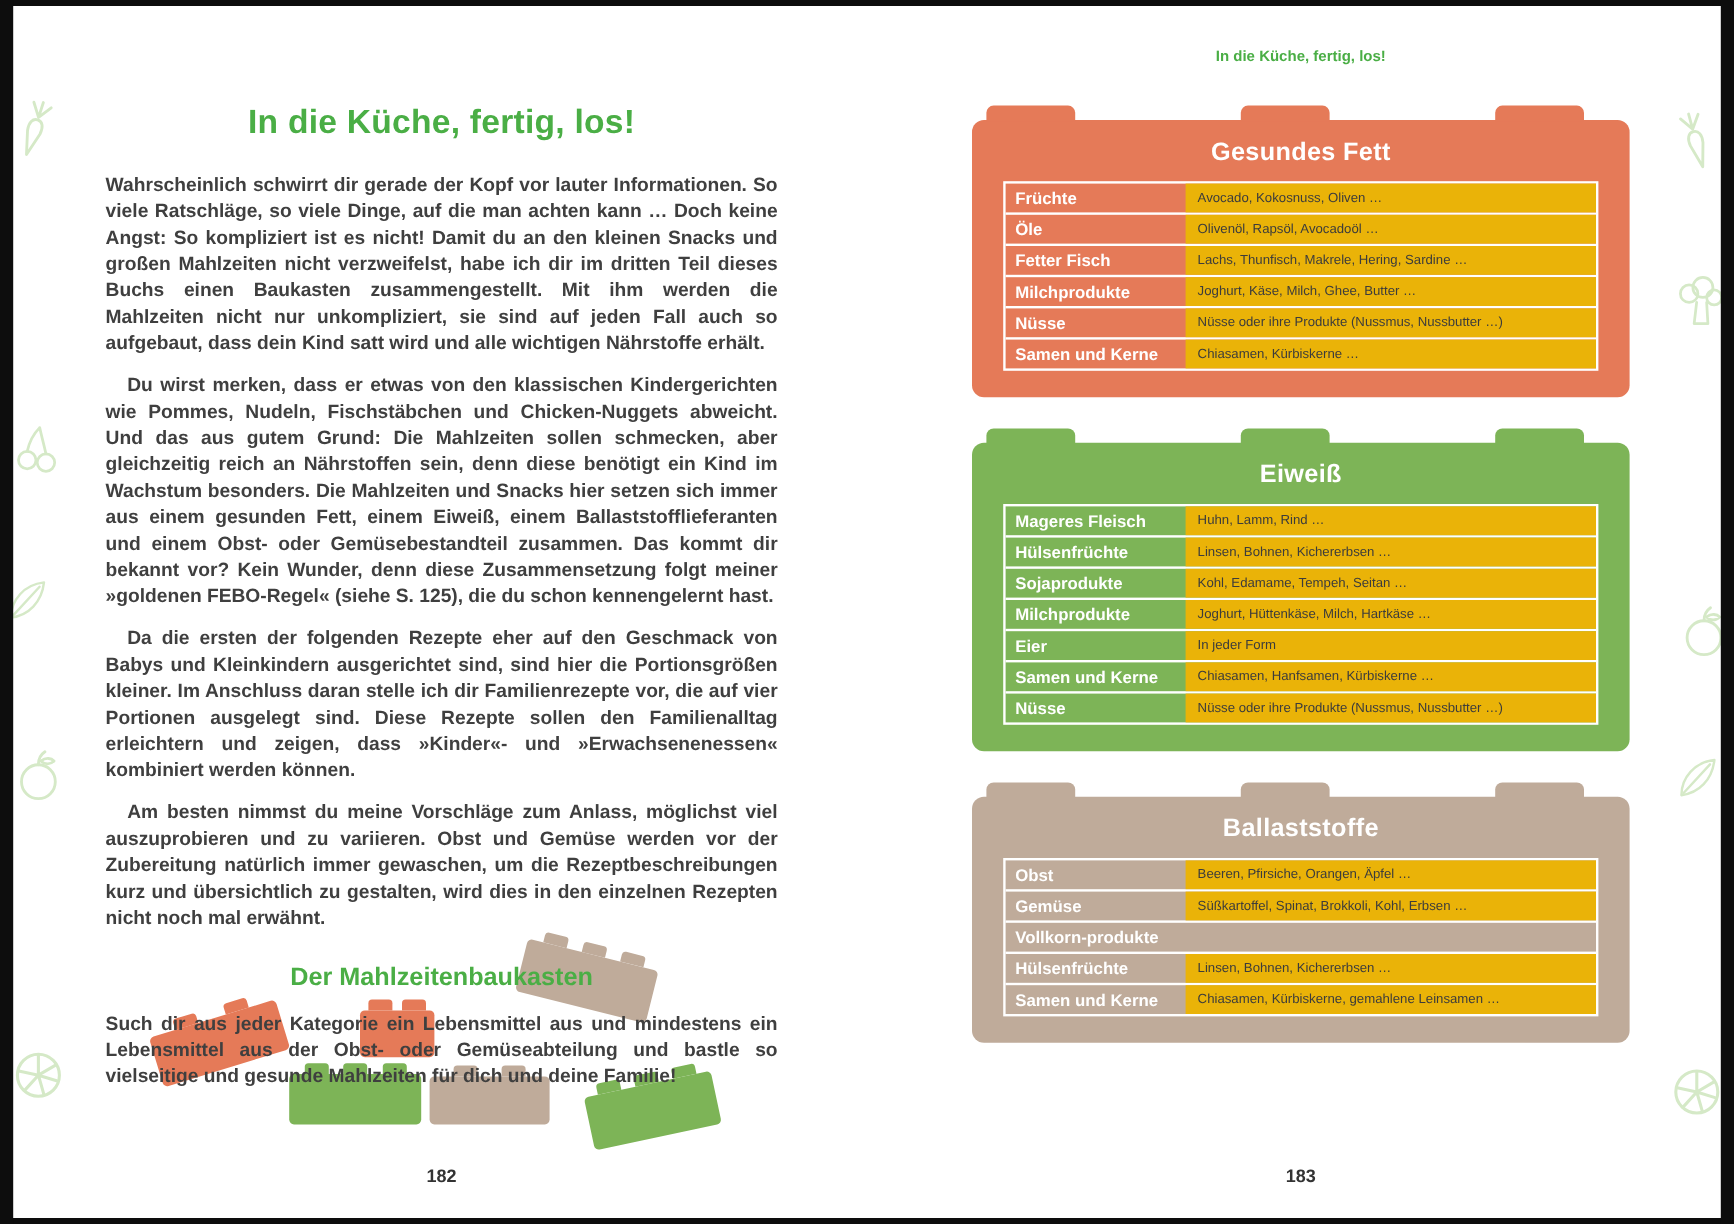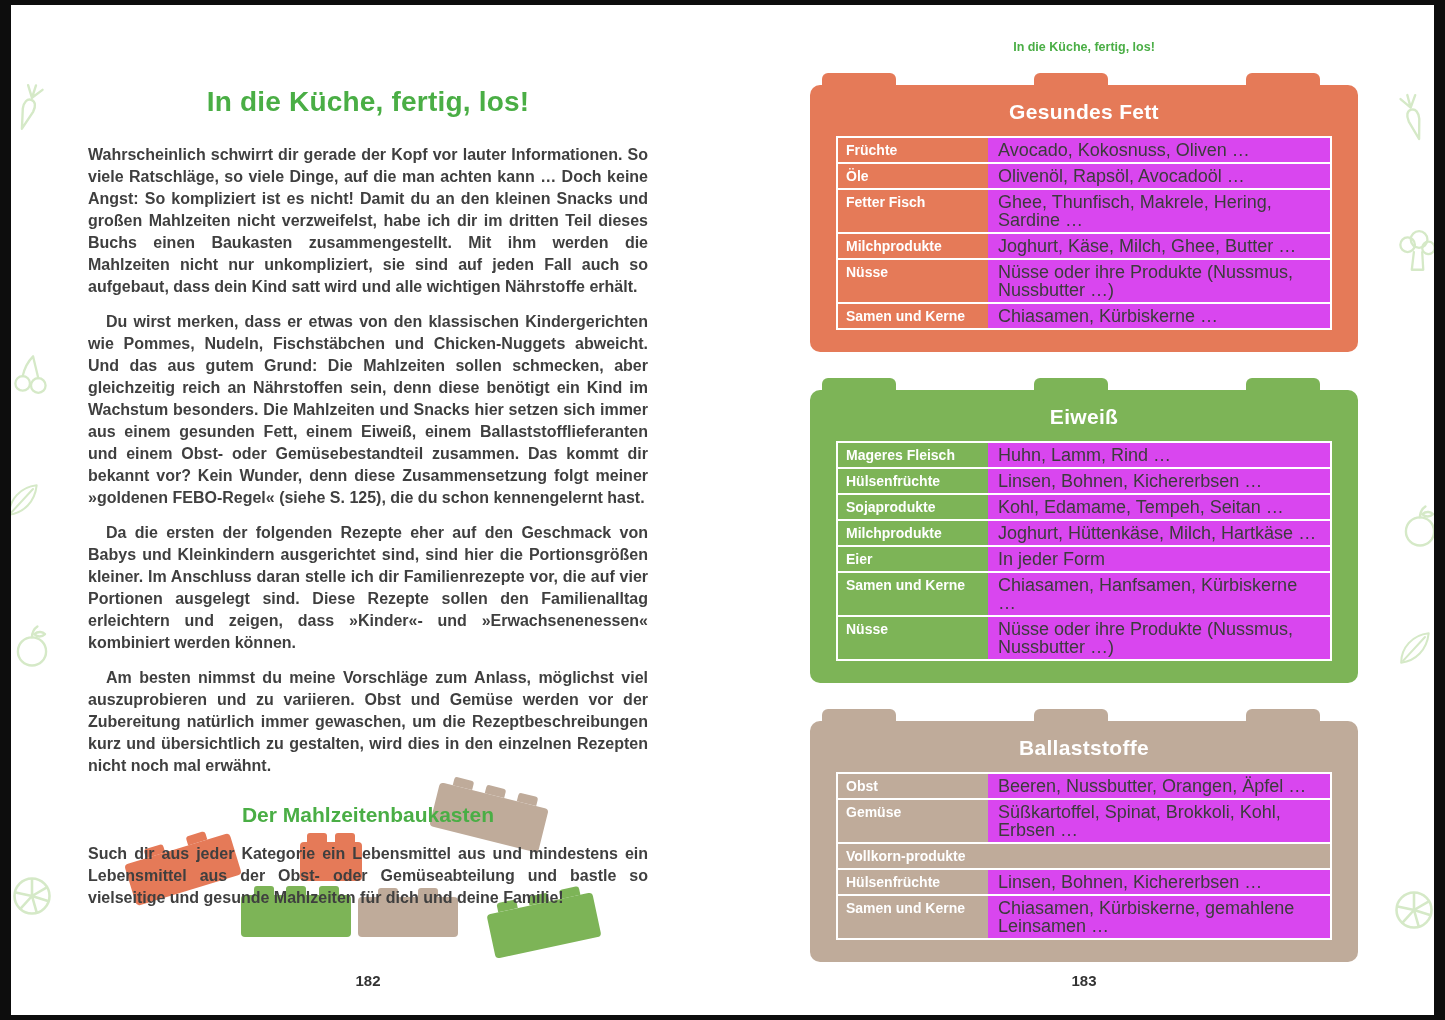--- a/index.html
+++ b/index.html
@@ -45,37 +45,37 @@
 
   .page-num { position:absolute; font-weight:700; font-size:15px; color:#333; text-align:center; z-index:2; }
   .page-num.left  { left:88px;  width:560px; top:972px; }
   .page-num.right { left:810px; width:548px; top:972px; }
 
   
   .right-header {
     position:absolute; left:810px; width:548px; top:40px; z-index:2;
     text-align:center; color:#4aae45; font-weight:700; font-size:12.5px;
   }
-  .tables { position:absolute; left:810px; top:85px; width:548px; z-index:2; }
+  .tables { position:absolute; left:810px; top:100px; width:548px; z-index:2; }
   .btable { position:relative; border-radius:10px; padding:0 26px 22px; }
   .btable + .btable { margin-top:38px; }
   .btable.orange { background:#e57a58; }
   .btable.green  { background:#7db457; }
   .btable.taupe  { background:#bfab9a; }
   .studs { position:absolute; top:-12px; left:0; right:0; display:flex; justify-content:space-between; padding:0 38px 0 12px; }
   .stud { width:74px; height:13px; border-radius:6px 6px 0 0; }
   .btable.orange .stud { background:#e57a58; }
   .btable.green  .stud { background:#7db457; }
   .btable.taupe  .stud { background:#bfab9a; }
   .ttitle { text-align:center; color:#fff; font-weight:700; font-size:21px; padding:15px 0 12px; letter-spacing:0.3px; }
   .tgrid { border:2.5px solid #fff; }
   .trow { display:grid; grid-template-columns:150px 1fr; }
   .trow + .trow { border-top:2.5px solid #fff; }
   .trow .lbl { color:#fff; font-weight:700; font-size:14px; line-height:18px; padding:3px 8px; }
-  .trow .val { background:#d946ef; color:#3c3c3c; font-size:18px; line-height:18px; padding:3px 10px; }
+  .trow .val { background:#eab308; color:#3c3c3c; font-size:11px; line-height:18px; padding:3px 10px; }
 </style>
 </head>
 <body>
 
 <div class="frame-top"></div>
 <div class="frame-bottom"></div>
 <div class="frame-left"></div>
 <div class="frame-right"></div>
 
 <div class="decor" style="left:2px; top:82px; transform:rotate(18deg);">
@@ -217,21 +217,21 @@
       <div class="trow">
           <div class="lbl">Früchte</div>
           <div class="val">Avocado, Kokosnuss, Oliven …</div>
         </div>
       <div class="trow">
           <div class="lbl">Öle</div>
           <div class="val">Olivenöl, Rapsöl, Avocadoöl …</div>
         </div>
       <div class="trow">
           <div class="lbl">Fetter Fisch</div>
-          <div class="val">Ghee, Thunfisch, Makrele, Hering, Sardine …</div>
+          <div class="val">Lachs, Thunfisch, Makrele, Hering, Sardine …</div>
         </div>
       <div class="trow">
           <div class="lbl">Milchprodukte</div>
           <div class="val">Joghurt, Käse, Milch, Ghee, Butter …</div>
         </div>
       <div class="trow">
           <div class="lbl">Nüsse</div>
           <div class="val">Nüsse oder ihre Produkte (Nussmus, Nussbutter …)</div>
         </div>
       <div class="trow">
@@ -283,21 +283,21 @@
   <div class="btable taupe">
     <div class="studs">
         <span class="stud"></span>
         <span class="stud"></span>
         <span class="stud"></span>
       </div>
     <div class="ttitle">Ballaststoffe</div>
     <div class="tgrid">
       <div class="trow">
           <div class="lbl">Obst</div>
-          <div class="val">Beeren, Nussbutter, Orangen, Äpfel …</div>
+          <div class="val">Beeren, Pfirsiche, Orangen, Äpfel …</div>
         </div>
       <div class="trow">
           <div class="lbl">Gemüse</div>
           <div class="val">Süßkartoffel, Spinat, Brokkoli, Kohl, Erbsen …</div>
         </div>
       <div class="trow">
           <div class="lbl">Vollkorn-produkte</div>
         </div>
       <div class="trow">
           <div class="lbl">Hülsenfrüchte</div>

